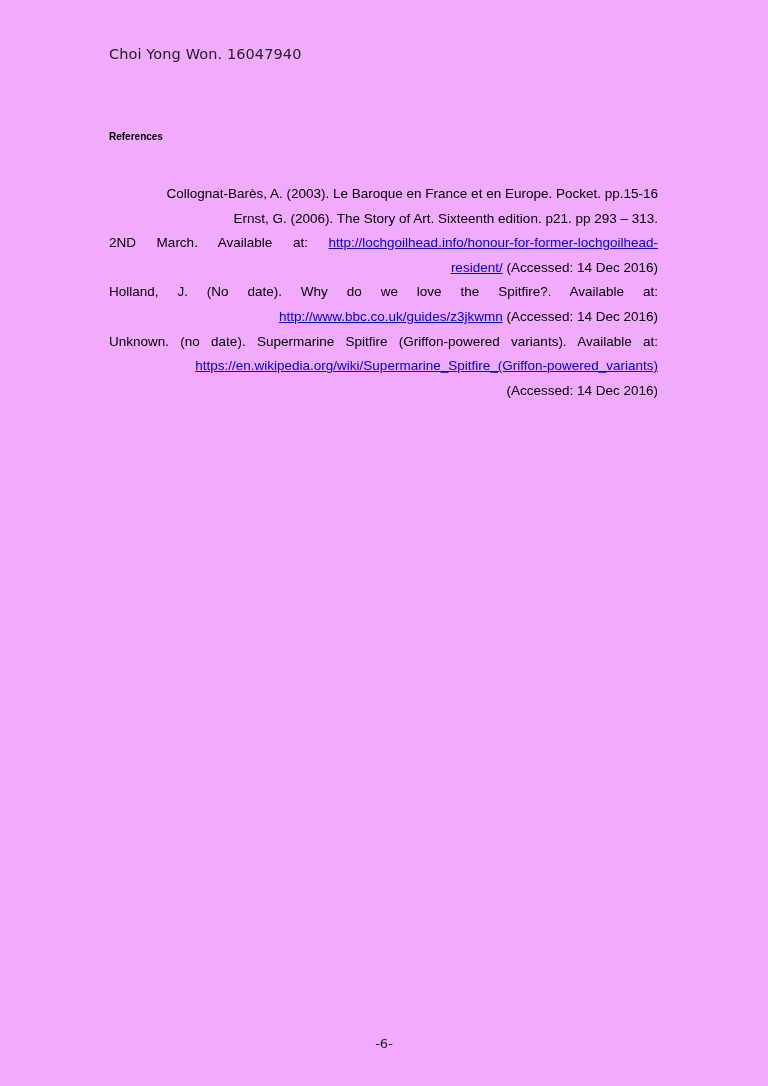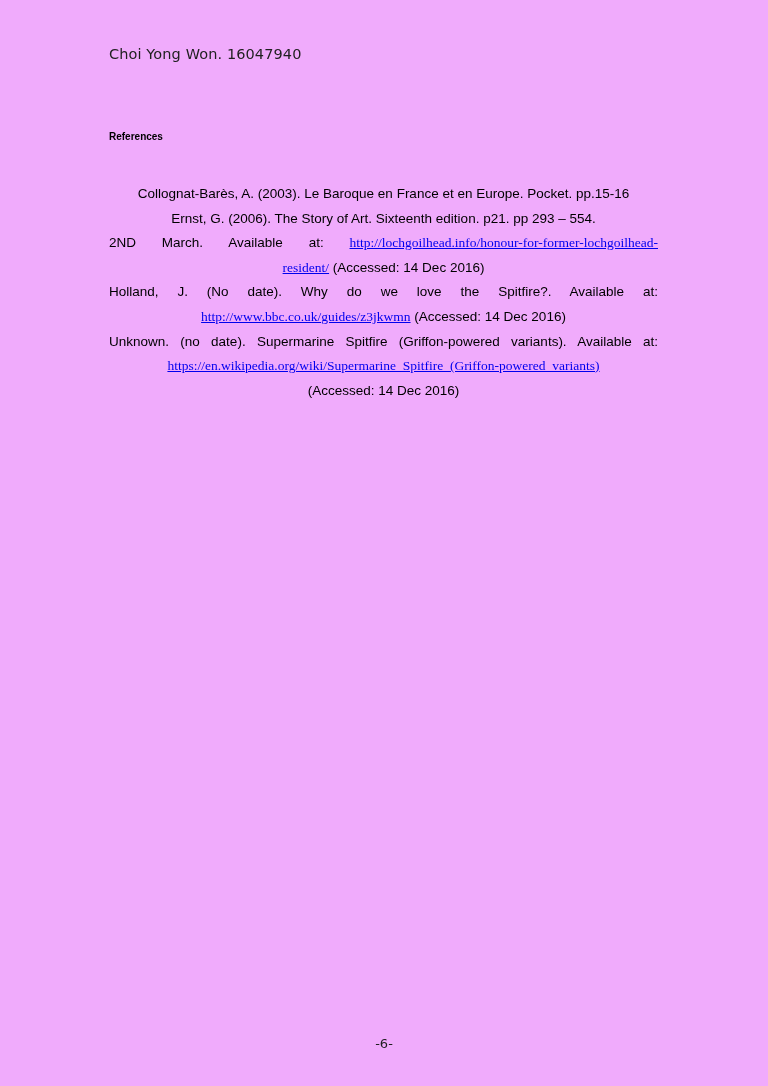--- a/index.html
+++ b/index.html
@@ -39,31 +39,30 @@
   .refs {
     position: absolute;
     left: 109px;
     top: 182px;
     width: 549px;
     font-size: 13.5px;
     line-height: 24.6px;
     color: #000000;
   }
   .ref-line {
-    text-align: center;
+    text-align: right;
     white-space: normal;
   }
   .ref-line.justify {
     text-align: justify;
     text-align-last: justify;
   }
   .ref-link {
     text-decoration: underline;
     cursor: pointer;
-    font-family: Liberation Serif, serif;
   }
   .page-number {
     position: absolute;
     left: 0;
     top: 1036px;
     width: 768px;
     text-align: center;
     font-family: "DejaVu Sans", sans-serif;
     font-size: 13px;
     color: #1f1f1f;
@@ -75,21 +74,21 @@
 <div class="page">
   <div class="doc-header">Choi Yong Won. 16047940</div>
 
   <div class="section-title">References</div>
 
   <div class="refs">
       <div class="ref-entry">
         <div class="ref-line"><span>Collognat-Barès, A. (2003). Le Baroque en France et en Europe. Pocket. pp.15-16</span></div>
       </div>
       <div class="ref-entry">
-        <div class="ref-line"><span>Ernst, G. (2006). The Story of Art. Sixteenth edition. p21. pp 293 – 554.</span></div>
+        <div class="ref-line"><span>Ernst, G. (2006). The Story of Art. Sixteenth edition. p21. pp 293 – 313.</span></div>
       </div>
       <div class="ref-entry">
         <div class="ref-line justify"><span>2ND March. Available at: </span><a class="ref-link" style="color: rgb(0, 0, 238);">http://lochgoilhead.info/honour-for-former-lochgoilhead-</a></div>
         <div class="ref-line"><a class="ref-link" style="color: rgb(0, 0, 238);">resident/</a><span> (Accessed: 14 Dec 2016)</span></div>
       </div>
       <div class="ref-entry">
         <div class="ref-line justify"><span>Holland, J. (No date). Why do we love the Spitfire?. Available at:</span></div>
         <div class="ref-line"><a class="ref-link" style="color: rgb(0, 0, 238);">http://www.bbc.co.uk/guides/z3jkwmn</a><span> (Accessed: 14 Dec 2016)</span></div>
       </div>
       <div class="ref-entry">

